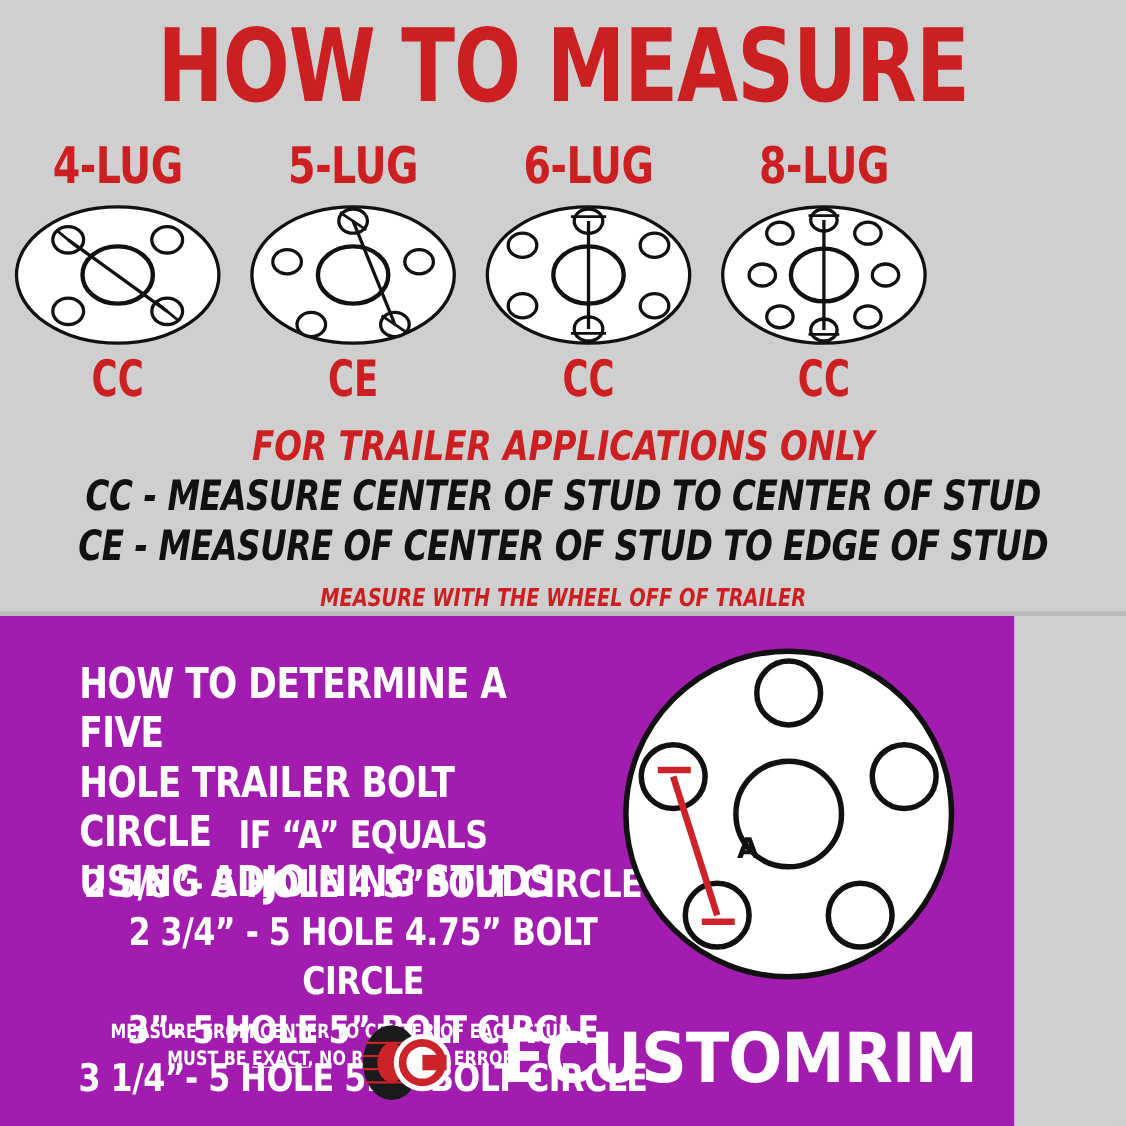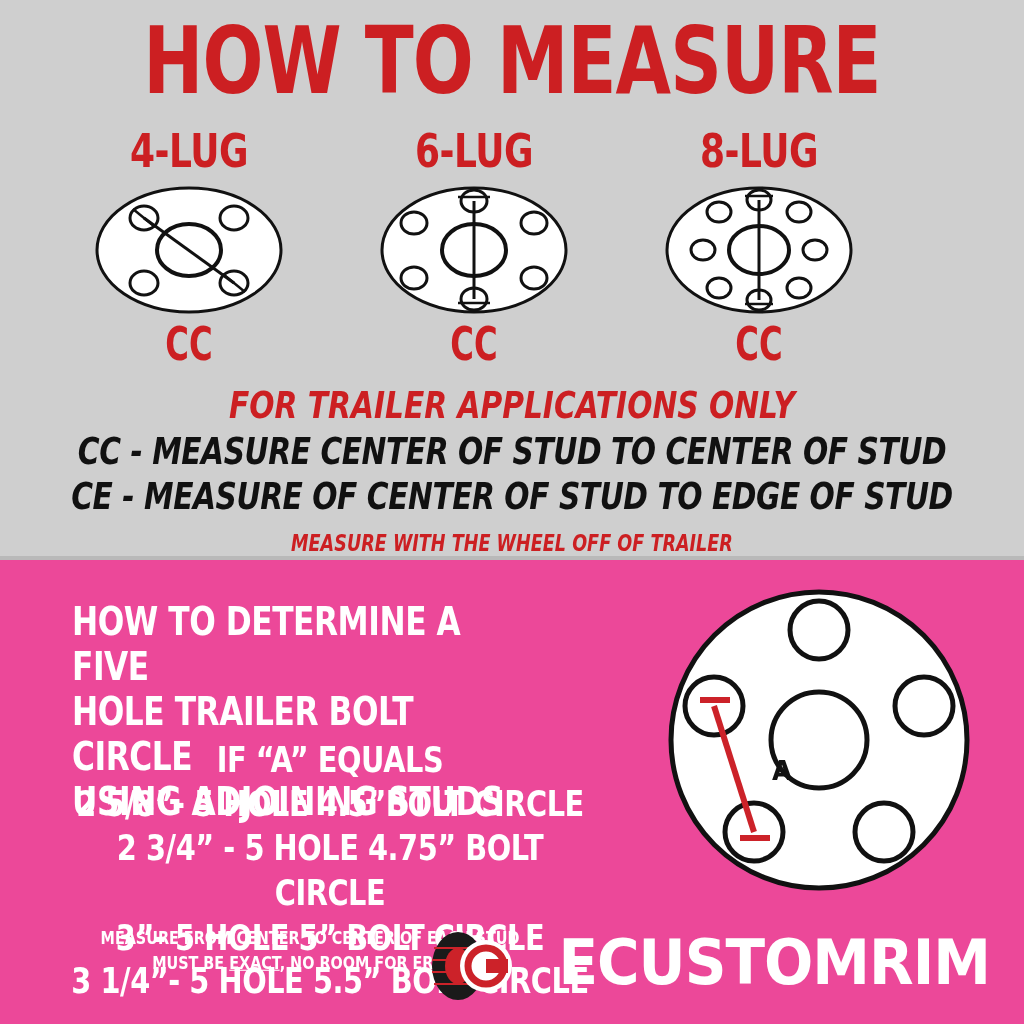--- a/index.html
+++ b/index.html
@@ -45,21 +45,20 @@
   }
 
   .lug-row {
     position: absolute;
     top: 128px;
     left: 0;
     width: 856px;
     display: flex;
     justify-content: space-around;
     align-items: center;
-    margin-left: 46px;
   }
   .lug-col {
     width: 230px;
     text-align: center;
   }
   .lug-title {
     font-family: "DejaVu Sans", sans-serif;
     font-weight: bold;
     font-size: 40px;
     color: #cc1f22;
@@ -114,23 +113,23 @@
     color: #cc1f22;
     transform: scaleX(0.88) scaleY(1.12);
     margin-top: 16px;
   }
 
   
   .bottom-section {
     position: absolute;
     left: 0;
     top: 560px;
-    width: 1024px;
+    width: 922px;
     height: 464px;
-    background: #ec4899;
+    background: #a21caf;
   }
   .bottom-heading {
     position: absolute;
     left: 72px;
     top: 40px;
     width: 500px;
     color: #fff;
     font-family: "DejaVu Sans", sans-serif;
     font-weight: bold;
     font-size: 34px;
@@ -227,20 +226,38 @@
             <ellipse cx="55" cy="100" rx="14" ry="12" fill="#fff" stroke="#111" stroke-width="3"></ellipse>
             <ellipse cx="145" cy="100" rx="14" ry="12" fill="#fff" stroke="#111" stroke-width="3"></ellipse>
             <line x1="55" y1="35" x2="145" y2="100" stroke="#111" stroke-width="3"></line>
             <line x1="44" y1="26" x2="66" y2="44" stroke="#111" stroke-width="2.5"></line>
             <line x1="134" y1="91" x2="156" y2="109" stroke="#111" stroke-width="2.5"></line>
           </svg>
         </div>
         <div class="lug-code">CC</div>
       </div>
 
+      <div class="lug-col">
+        <div class="lug-title">5-LUG</div>
+        <div class="lug-svg-wrap">
+          <svg width="200" height="135" viewBox="0 0 200 135">
+            <ellipse cx="100" cy="67" rx="92" ry="62" fill="#ffffff" stroke="#111" stroke-width="3"></ellipse>
+            <ellipse cx="100" cy="67" rx="32" ry="26" fill="#ffffff" stroke="#111" stroke-width="4"></ellipse>
+            <ellipse cx="100" cy="18" rx="13" ry="11" fill="#fff" stroke="#111" stroke-width="3"></ellipse>
+            <ellipse cx="40" cy="55" rx="13" ry="11" fill="#fff" stroke="#111" stroke-width="3"></ellipse>
+            <ellipse cx="160" cy="55" rx="13" ry="11" fill="#fff" stroke="#111" stroke-width="3"></ellipse>
+            <ellipse cx="62" cy="112" rx="13" ry="11" fill="#fff" stroke="#111" stroke-width="3"></ellipse>
+            <ellipse cx="138" cy="112" rx="13" ry="11" fill="#fff" stroke="#111" stroke-width="3"></ellipse>
+            <line x1="100" y1="18" x2="138" y2="112" stroke="#111" stroke-width="3"></line>
+            <line x1="88" y1="10" x2="112" y2="26" stroke="#111" stroke-width="2.5"></line>
+            <line x1="126" y1="104" x2="150" y2="120" stroke="#111" stroke-width="2.5"></line>
+          </svg>
+        </div>
+        <div class="lug-code">CE</div>
+      </div>
 
       <div class="lug-col">
         <div class="lug-title">6-LUG</div>
         <div class="lug-svg-wrap">
           <svg width="200" height="135" viewBox="0 0 200 135">
             <ellipse cx="100" cy="67" rx="92" ry="62" fill="#ffffff" stroke="#111" stroke-width="3"></ellipse>
             <ellipse cx="100" cy="67" rx="32" ry="26" fill="#ffffff" stroke="#111" stroke-width="4"></ellipse>
             <ellipse cx="100" cy="18" rx="13" ry="11" fill="#fff" stroke="#111" stroke-width="3"></ellipse>
             <ellipse cx="100" cy="116" rx="13" ry="11" fill="#fff" stroke="#111" stroke-width="3"></ellipse>
             <ellipse cx="40" cy="40" rx="13" ry="11" fill="#fff" stroke="#111" stroke-width="3"></ellipse>

